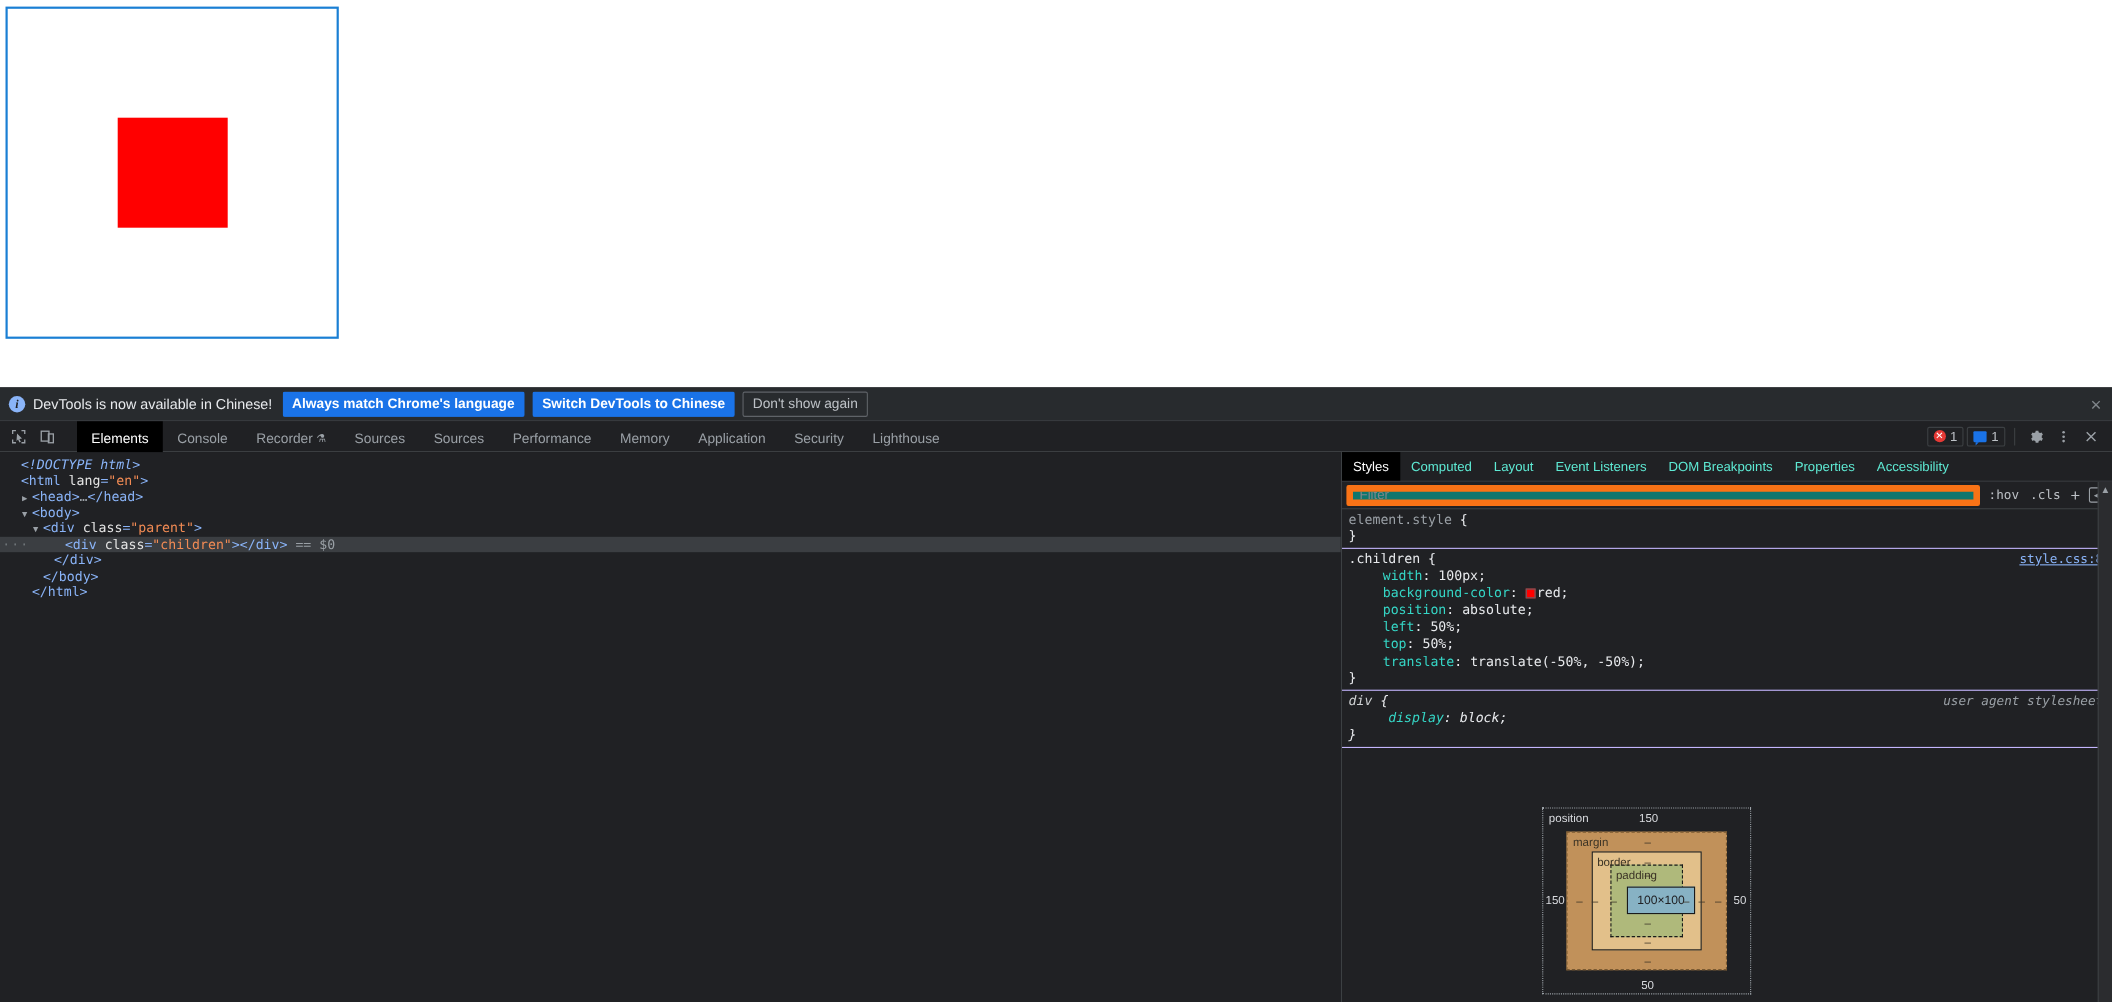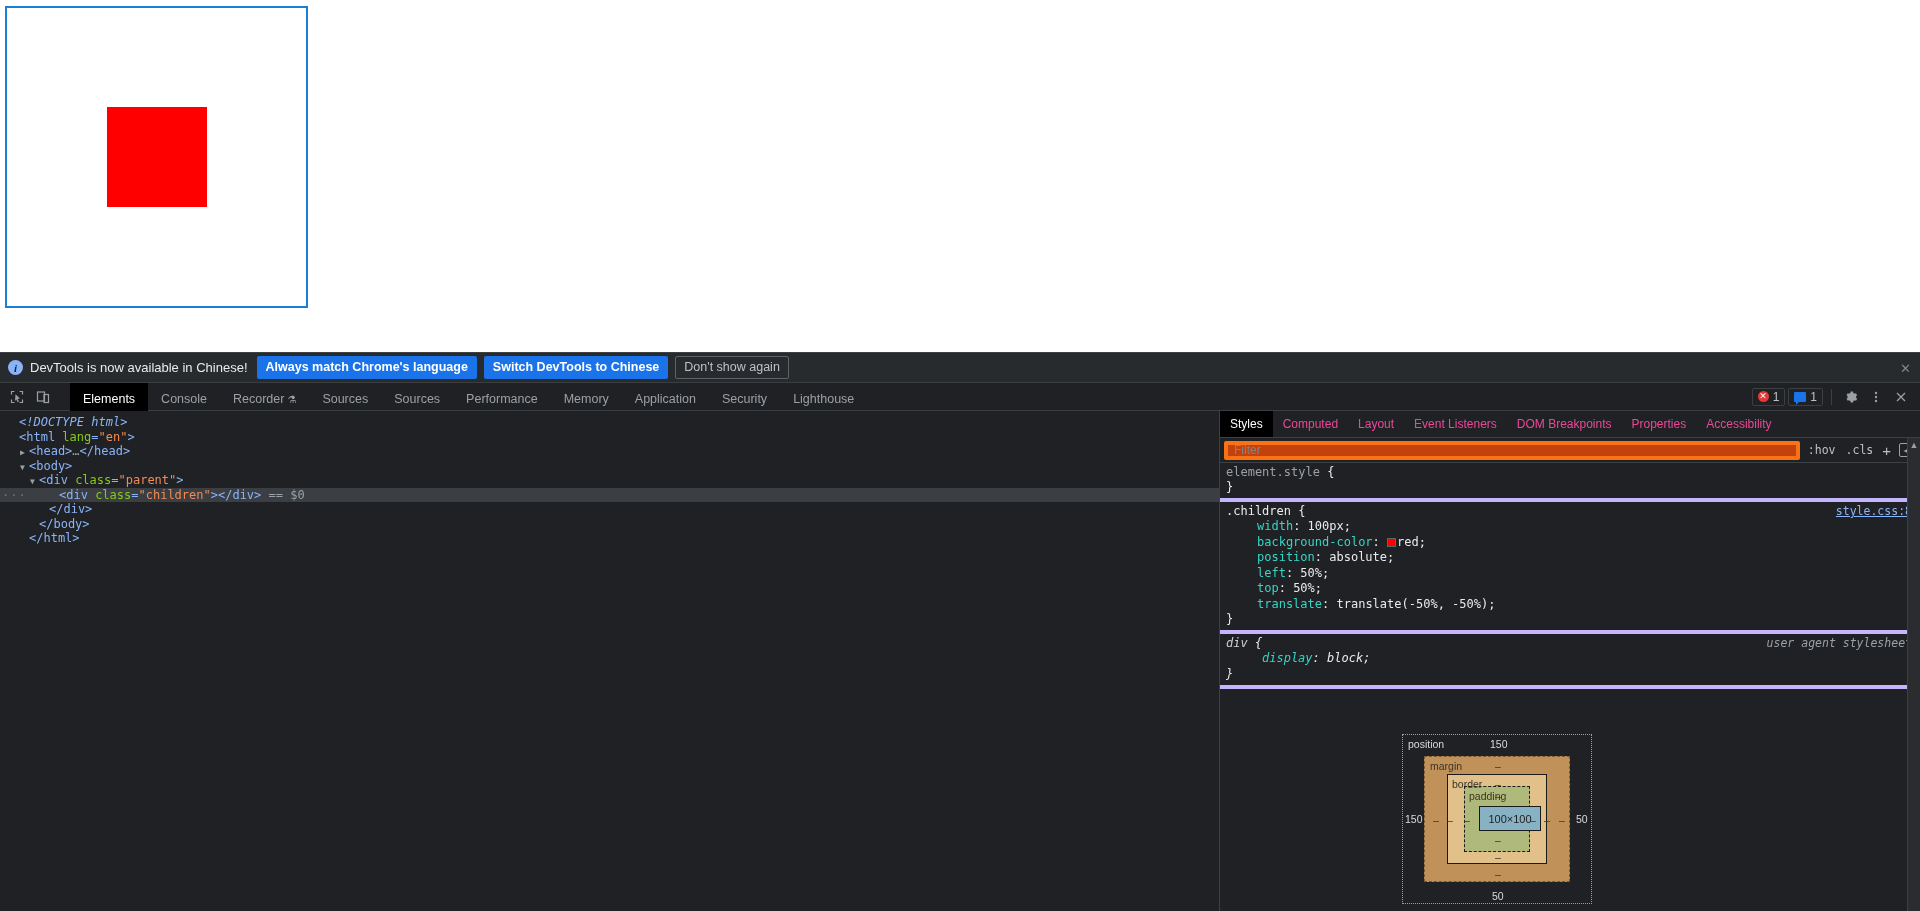--- a/index.html
+++ b/index.html
@@ -150,21 +150,21 @@
     white-space: pre;
     position: relative;
     padding-left: 10px;
   }
   .dom-row.selected { background: #3b3e42; }
   .dom-row .dots {
     position: absolute; left: 2px; top: 0;
     color: #6e7478; letter-spacing: 1px;
   }
   .tagpunct { color: #8ab4f8; }
-  .attrname { color: #84cc16; }
+  .attrname { color: #e5e5e5; }
   .attrval  { color: #f28b54; }
   .gray     { color: #9aa0a6; }
   .ellip    { color: #9aa0a6; }
   .doctype  { color: #8ab4f8; font-style: italic; }
   .arrow {
     display: inline-block; width: 9px; color: #9aa0a6; font-size: 8px;
   }
 
   #styles-pane {
     flex: 1;
@@ -178,37 +178,37 @@
 
   
   #styles-tabs {
     height: 27px;
     display: flex; align-items: stretch;
     border-bottom: 1px solid #3c4043;
   }
   .stab {
     display: flex; align-items: center;
     padding: 0 10px;
-    font-size: 12px; color: #ec4899; cursor: pointer; white-space: nowrap;
+    font-size: 12px; color: #5eead4; cursor: pointer; white-space: nowrap;
   }
   .stab.active { background: #000000; color: #ffffff; }
 
   
   #filter-bar {
     height: 25px;
     display: flex; align-items: center;
     border-bottom: 1px solid #3c4043;
     background: #202124;
     padding-right: 6px;
   }
   #filter-input {
     flex: 1;
     height: 19px; margin: 0 3px 0 4px;
-    background: #c2410c;
-    border: 4px solid #f97316;
+    background: #0f766e;
+    border: 6px solid #f97316;
     color: #e8eaed;
     font-size: 12px;
     padding: 0 6px;
     border-radius: 2px;
     outline: none;
     font-family: "Liberation Sans", sans-serif;
   }
   #filter-input::placeholder { color: #80868b; }
   .filter-btn {
     font-size: 11.5px; color: #bdc1c6; padding: 0 5px; cursor: pointer;
@@ -222,21 +222,21 @@
   }
 
   
   #rules {
     flex: 1;
     overflow: hidden;
     font-family: "DejaVu Sans Mono", monospace;
     font-size: 12px;
     position: relative;
   }
-  .rule-block { border-bottom: 4px solid #c4b5fd; padding: 2px 0 3px 0; position: relative; }
+  .rule-block { border-bottom: 1px solid #c4b5fd; padding: 2px 0 3px 0; position: relative; }
   .rule-head { padding: 0 6px; line-height: 15px; white-space: pre; position: relative; }
   .sel-muted { color: #9aa0a6; }
   .sel-normal { color: #e8eaed; }
   .sel-ua { color: #cfd2d4; font-style: italic; }
   .origin-link {
     position: absolute; right: 8px; top: 0;
     color: #8ab4f8; text-decoration: underline; font-size: 11.5px; cursor: pointer;
   }
   .origin-ua {
     position: absolute; right: 8px; top: 0;

